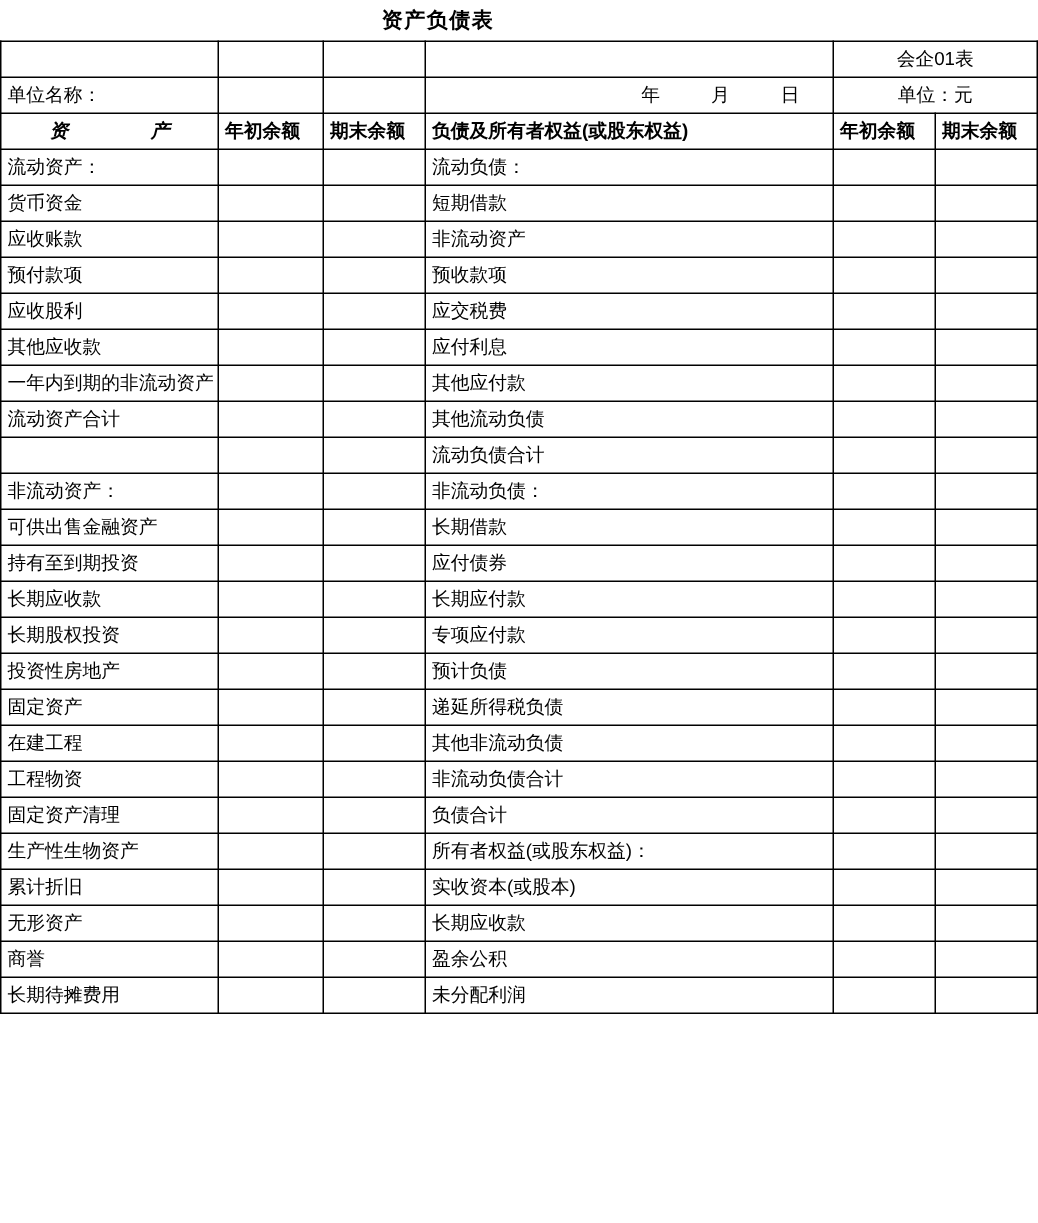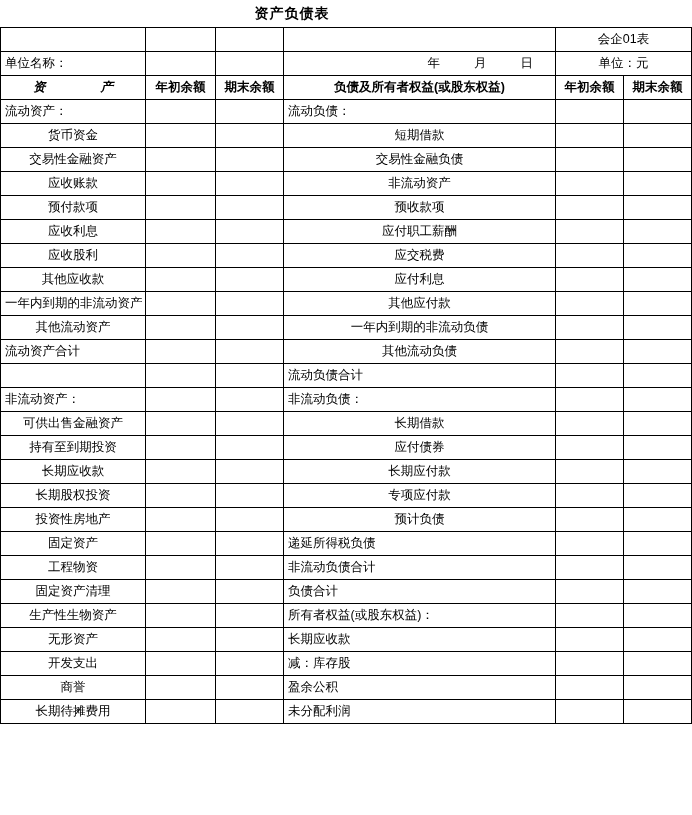--- a/index.html
+++ b/index.html
@@ -41,30 +41,30 @@
     overflow: hidden;
     white-space: nowrap;
   }
   td.noborder-all {
     border: none;
   }
   .c-label { text-align: left; }
   .c-right { text-align: center; }
   .hdr {
     font-weight: bold;
-    text-align: center;
+    text-align: left;
   }
   .hdr-spaced {
     font-weight: bold;
     text-align: center;
     letter-spacing: 10px;
     text-indent: 10px;
     font-style: italic;
   }
-  .indent1 { padding-left: 18px; text-align: center; }
+  .indent1 { padding-left: 18px; }
   .topmeta td {
     height: 22px;
   }
   .datecell {
     text-align: right;
     letter-spacing: 2px;
   }
   .date-inner {
     display: inline-block;
   }
@@ -132,52 +132,36 @@
         </tr>
         <tr>
           <td class="c-label indent1">货币资金</td>
           <td></td>
           <td></td>
           <td class="c-label indent1">短期借款</td>
           <td></td>
           <td></td>
         </tr>
         <tr>
-          <td class="c-label indent1">交易性金融资产</td>
-          <td></td>
-          <td></td>
-          <td class="c-label indent1">交易性金融负债</td>
-          <td></td>
-          <td></td>
-        </tr>
-        <tr>
           <td class="c-label indent1">应收账款</td>
           <td></td>
           <td></td>
           <td class="c-label indent1">非流动资产</td>
           <td></td>
           <td></td>
         </tr>
         <tr>
           <td class="c-label indent1">预付款项</td>
           <td></td>
           <td></td>
           <td class="c-label indent1">预收款项</td>
           <td></td>
           <td></td>
         </tr>
         <tr>
-          <td class="c-label indent1">应收利息</td>
-          <td></td>
-          <td></td>
-          <td class="c-label indent1">应付职工薪酬</td>
-          <td></td>
-          <td></td>
-        </tr>
-        <tr>
           <td class="c-label indent1">应收股利</td>
           <td></td>
           <td></td>
           <td class="c-label indent1">应交税费</td>
           <td></td>
           <td></td>
         </tr>
         <tr>
           <td class="c-label indent1">其他应收款</td>
           <td></td>
@@ -188,28 +172,20 @@
         </tr>
         <tr>
           <td class="c-label indent1">一年内到期的非流动资产</td>
           <td></td>
           <td></td>
           <td class="c-label indent1">其他应付款</td>
           <td></td>
           <td></td>
         </tr>
         <tr>
-          <td class="c-label indent1">其他流动资产</td>
-          <td></td>
-          <td></td>
-          <td class="c-label indent1">一年内到期的非流动负债</td>
-          <td></td>
-          <td></td>
-        </tr>
-        <tr>
           <td class="c-label">流动资产合计</td>
           <td></td>
           <td></td>
           <td class="c-label indent1">其他流动负债</td>
           <td></td>
           <td></td>
         </tr>
         <tr>
           <td class="c-label"></td>
           <td></td>
@@ -268,20 +244,28 @@
         </tr>
         <tr>
           <td class="c-label indent1">固定资产</td>
           <td></td>
           <td></td>
           <td class="c-label">递延所得税负债</td>
           <td></td>
           <td></td>
         </tr>
         <tr>
+          <td class="c-label indent1">在建工程</td>
+          <td></td>
+          <td></td>
+          <td class="c-label indent1">其他非流动负债</td>
+          <td></td>
+          <td></td>
+        </tr>
+        <tr>
           <td class="c-label indent1">工程物资</td>
           <td></td>
           <td></td>
           <td class="c-label">非流动负债合计</td>
           <td></td>
           <td></td>
         </tr>
         <tr>
           <td class="c-label indent1">固定资产清理</td>
           <td></td>
@@ -292,32 +276,32 @@
         </tr>
         <tr>
           <td class="c-label indent1">生产性生物资产</td>
           <td></td>
           <td></td>
           <td class="c-label">所有者权益(或股东权益)：</td>
           <td></td>
           <td></td>
         </tr>
         <tr>
+          <td class="c-label indent1">累计折旧</td>
+          <td></td>
+          <td></td>
+          <td class="c-label">实收资本(或股本)</td>
+          <td></td>
+          <td></td>
+        </tr>
+        <tr>
           <td class="c-label indent1">无形资产</td>
           <td></td>
           <td></td>
           <td class="c-label">长期应收款</td>
-          <td></td>
-          <td></td>
-        </tr>
-        <tr>
-          <td class="c-label indent1">开发支出</td>
-          <td></td>
-          <td></td>
-          <td class="c-label">减：库存股</td>
           <td></td>
           <td></td>
         </tr>
         <tr>
           <td class="c-label indent1">商誉</td>
           <td></td>
           <td></td>
           <td class="c-label">盈余公积</td>
           <td></td>
           <td></td>

